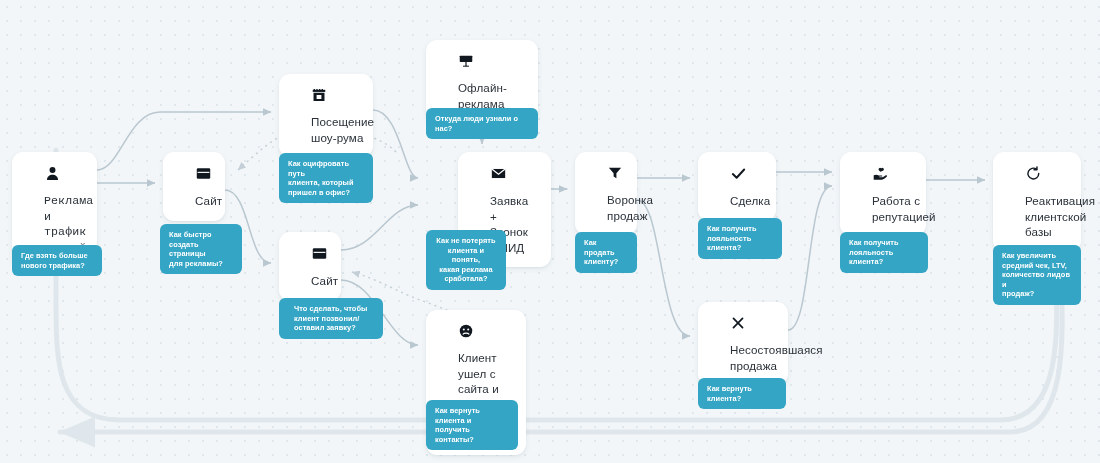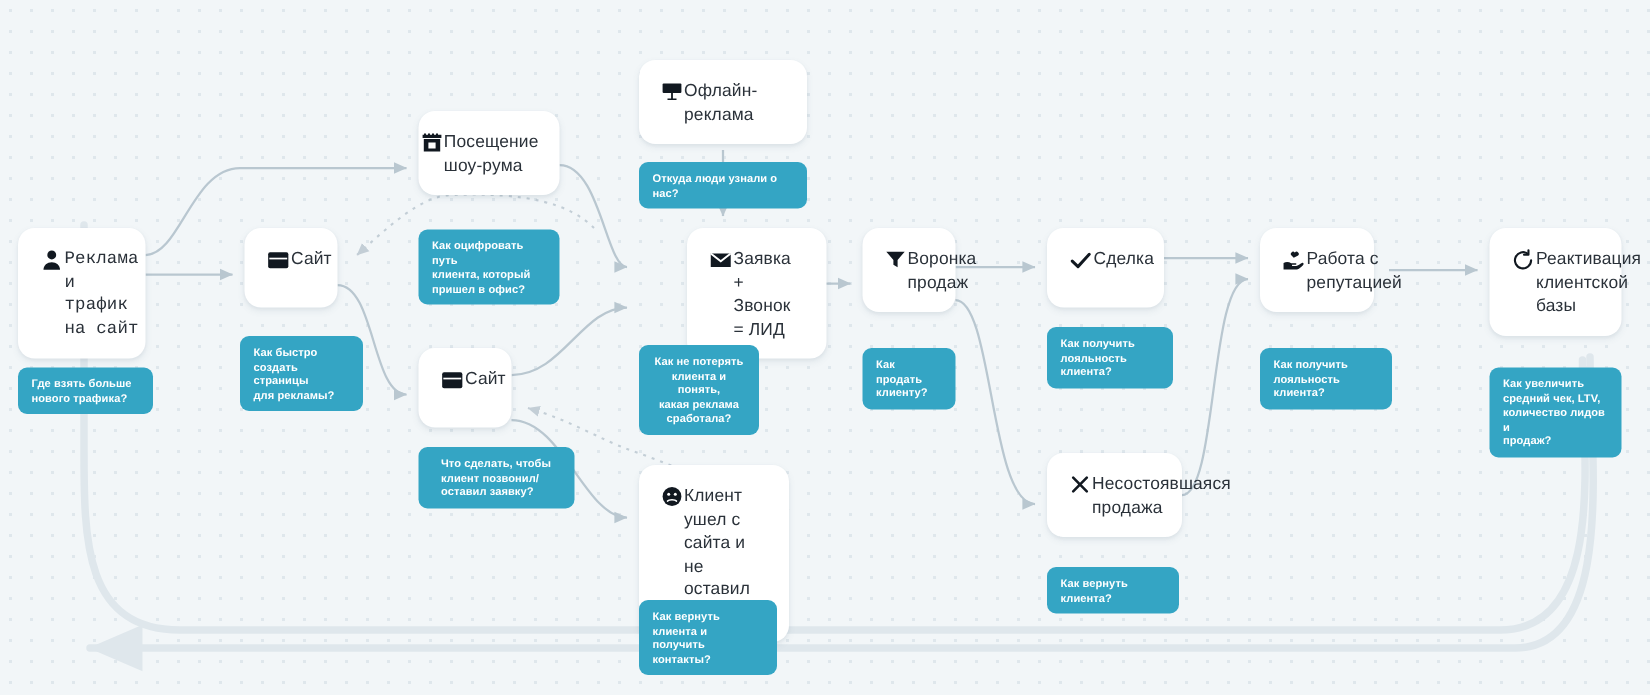--- a/index.html
+++ b/index.html
@@ -27,23 +27,23 @@
     top: 0;
     width: 1100px;
     height: 463px;
   }
   .node {
     position: absolute;
     background: #ffffff;
     border-radius: 11px;
     box-shadow: 0 2px 5px rgba(80,110,130,0.10), 0 1px 2px rgba(80,110,130,0.06);
     box-sizing: border-box;
-    padding: 13px 14px 12px 14px;
+    padding: 13px 14px 12px 32px;
     display: flex;
-    flex-direction: row;
+    flex-direction: column;
     align-items: flex-start;
   }
   .node-icon {
     color: #111820;
     line-height: 0;
     margin-bottom: 11px;
     display: block;
   }
   .node-label {
     font-size: 11.6px;
@@ -220,21 +220,21 @@
   <div class="node" style="left:698px; top:302px; width:90px;">
     <span class="node-icon">
       <svg width="16" height="16" viewBox="0 0 24 24" fill="none" stroke="#111820" stroke-width="2.6" stroke-linecap="round">
           <path d="M5.2 5.2 18.8 18.8M18.8 5.2 5.2 18.8"></path>
         </svg>
     </span>
     <span class="node-label">Несостоявшаяся
 продажа</span>
   </div>
 
-  <div class="node" style="left:840px; top:152px; width:76px;">
+  <div class="node" style="left:840px; top:152px; width:86px;">
     <span class="node-icon">
       <svg width="17" height="17" viewBox="0 0 24 24" fill="#111820">
           <path d="M12 9.6 9.9 7.6a2.1 2.1 0 0 1 3-3l.1.1.1-.1a2.1 2.1 0 0 1 3 3z"></path>
           <path d="M2.4 14.6c2.4-1.4 5-1.2 7.2.2h4.2c1 0 1 1.5 0 1.5h-3.4v1.1h3.9c1.6 0 3.8-2.1 5.3-2.8 1.3-.6 2.3.8 1.3 1.8-1.6 1.6-4.4 4.4-7 4.4H2.4z"></path>
         </svg>
     </span>
     <span class="node-label">Работа с
 репутацией</span>
   </div>
 

